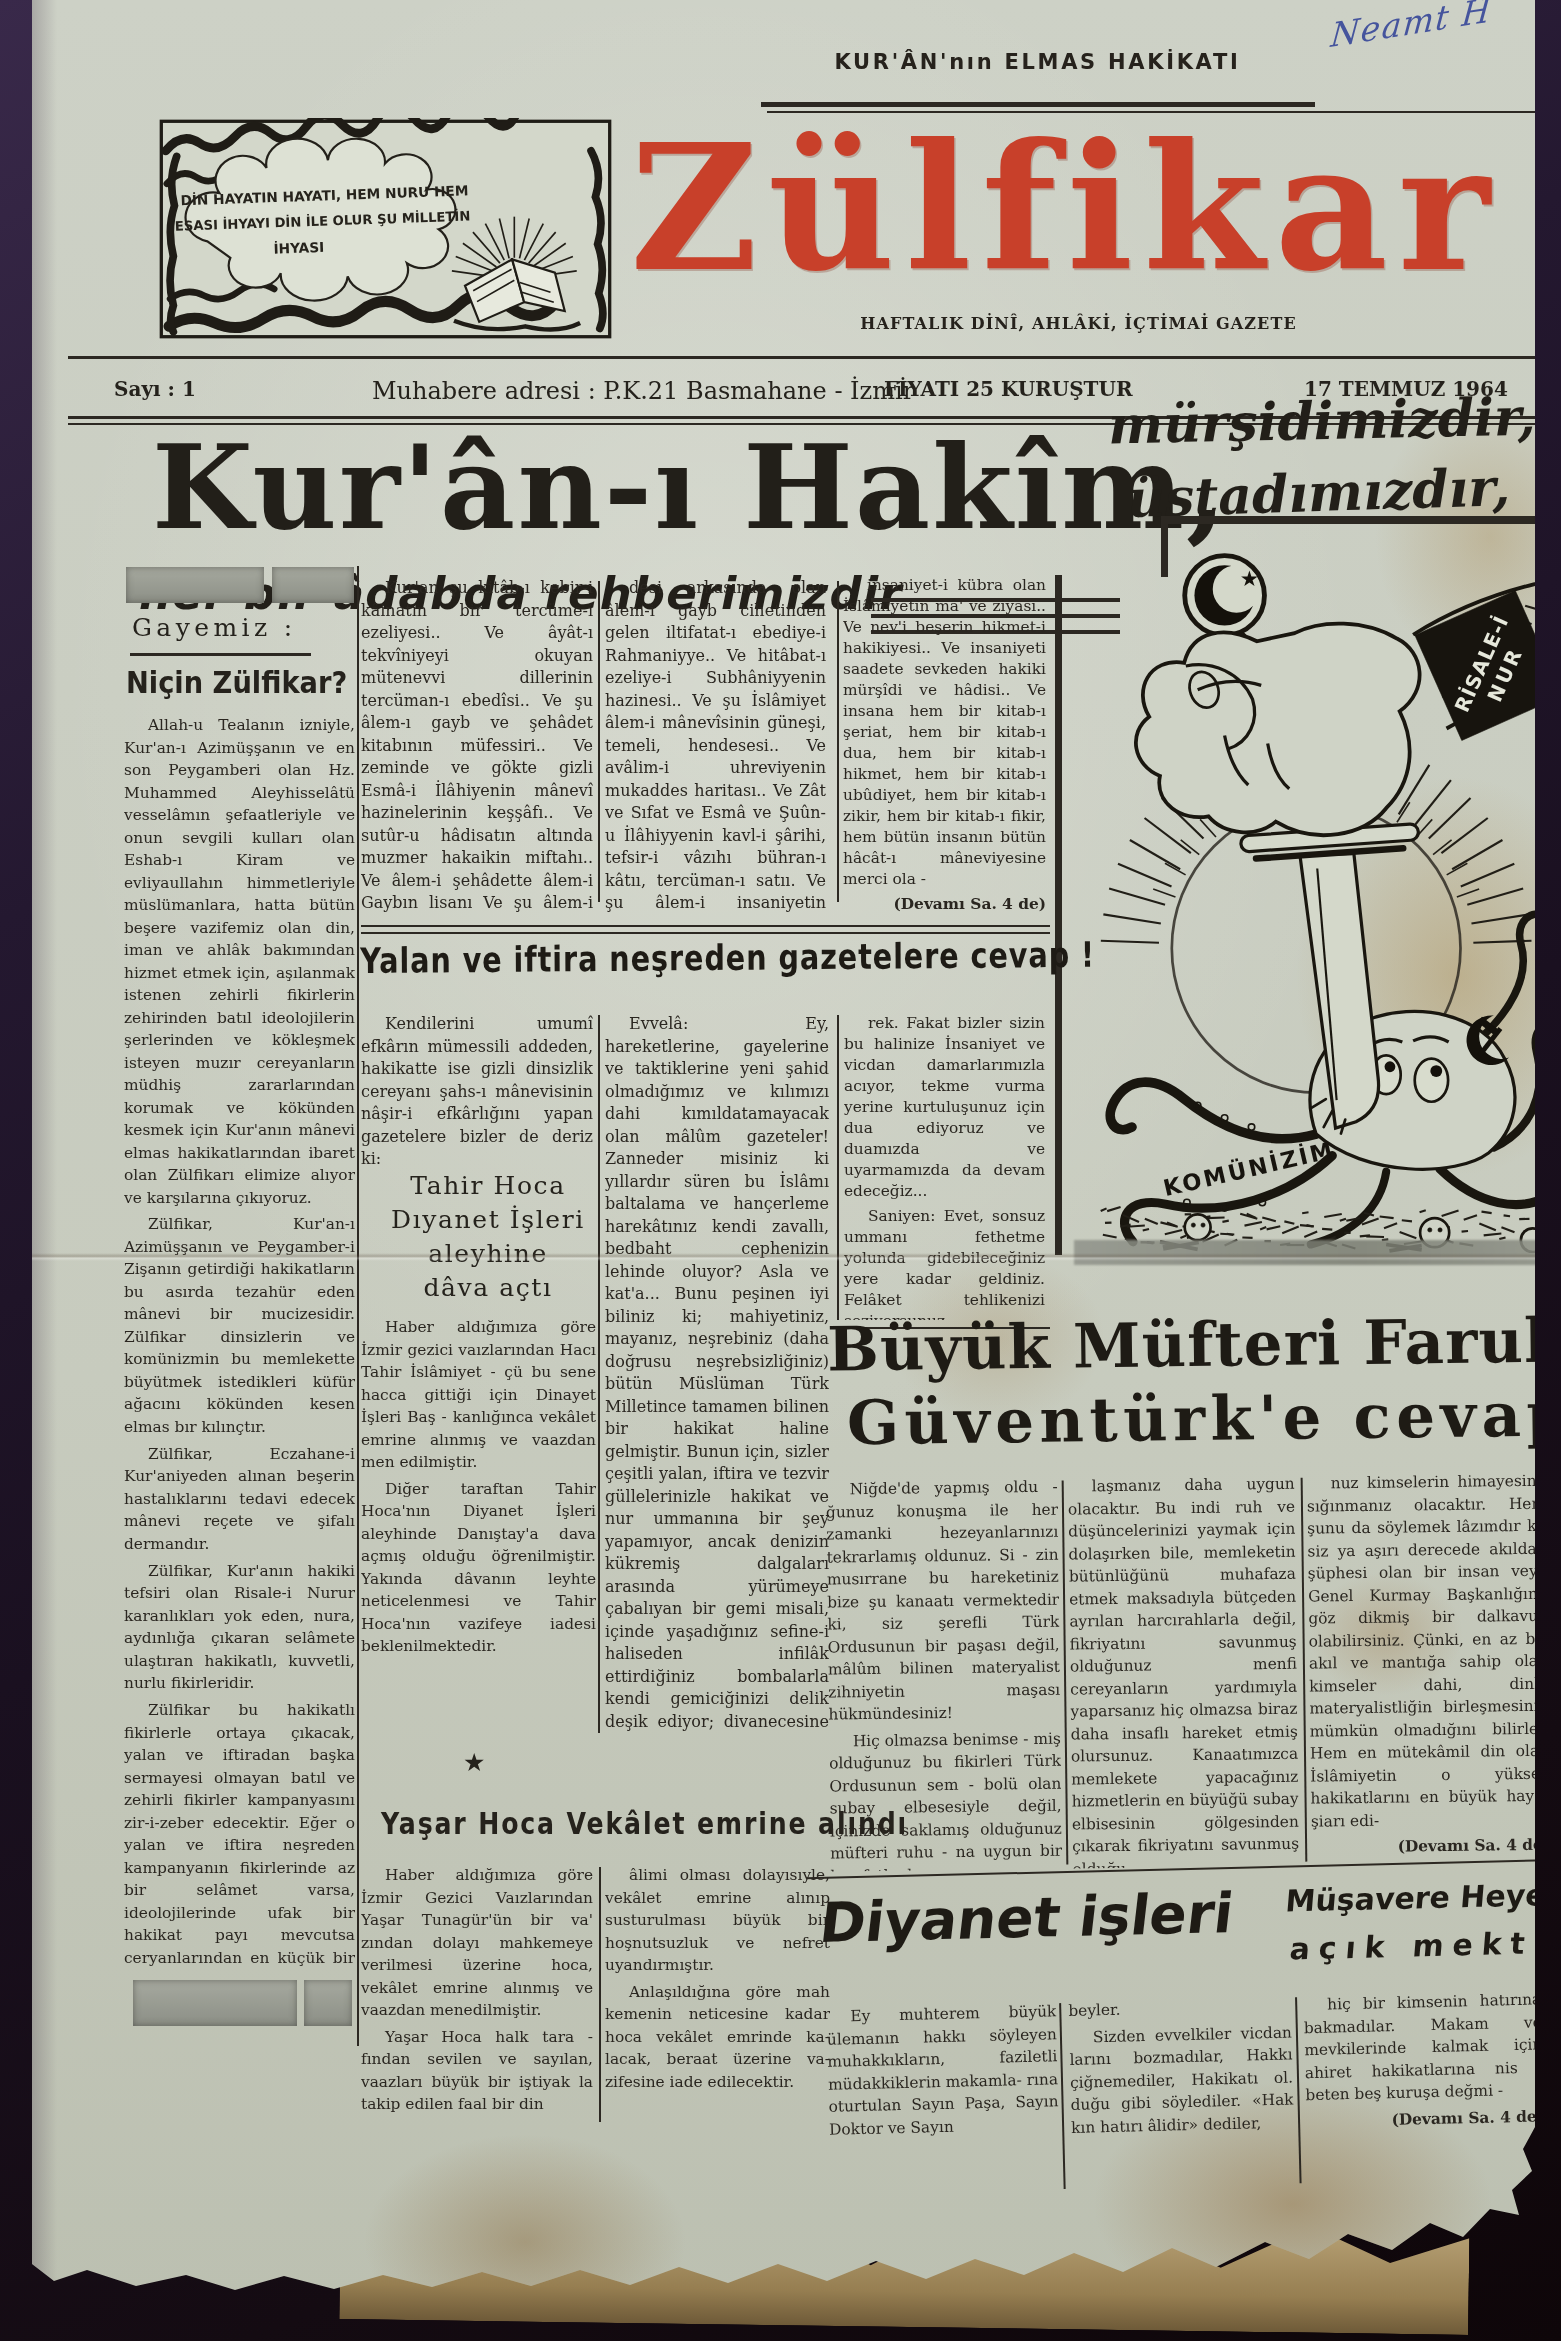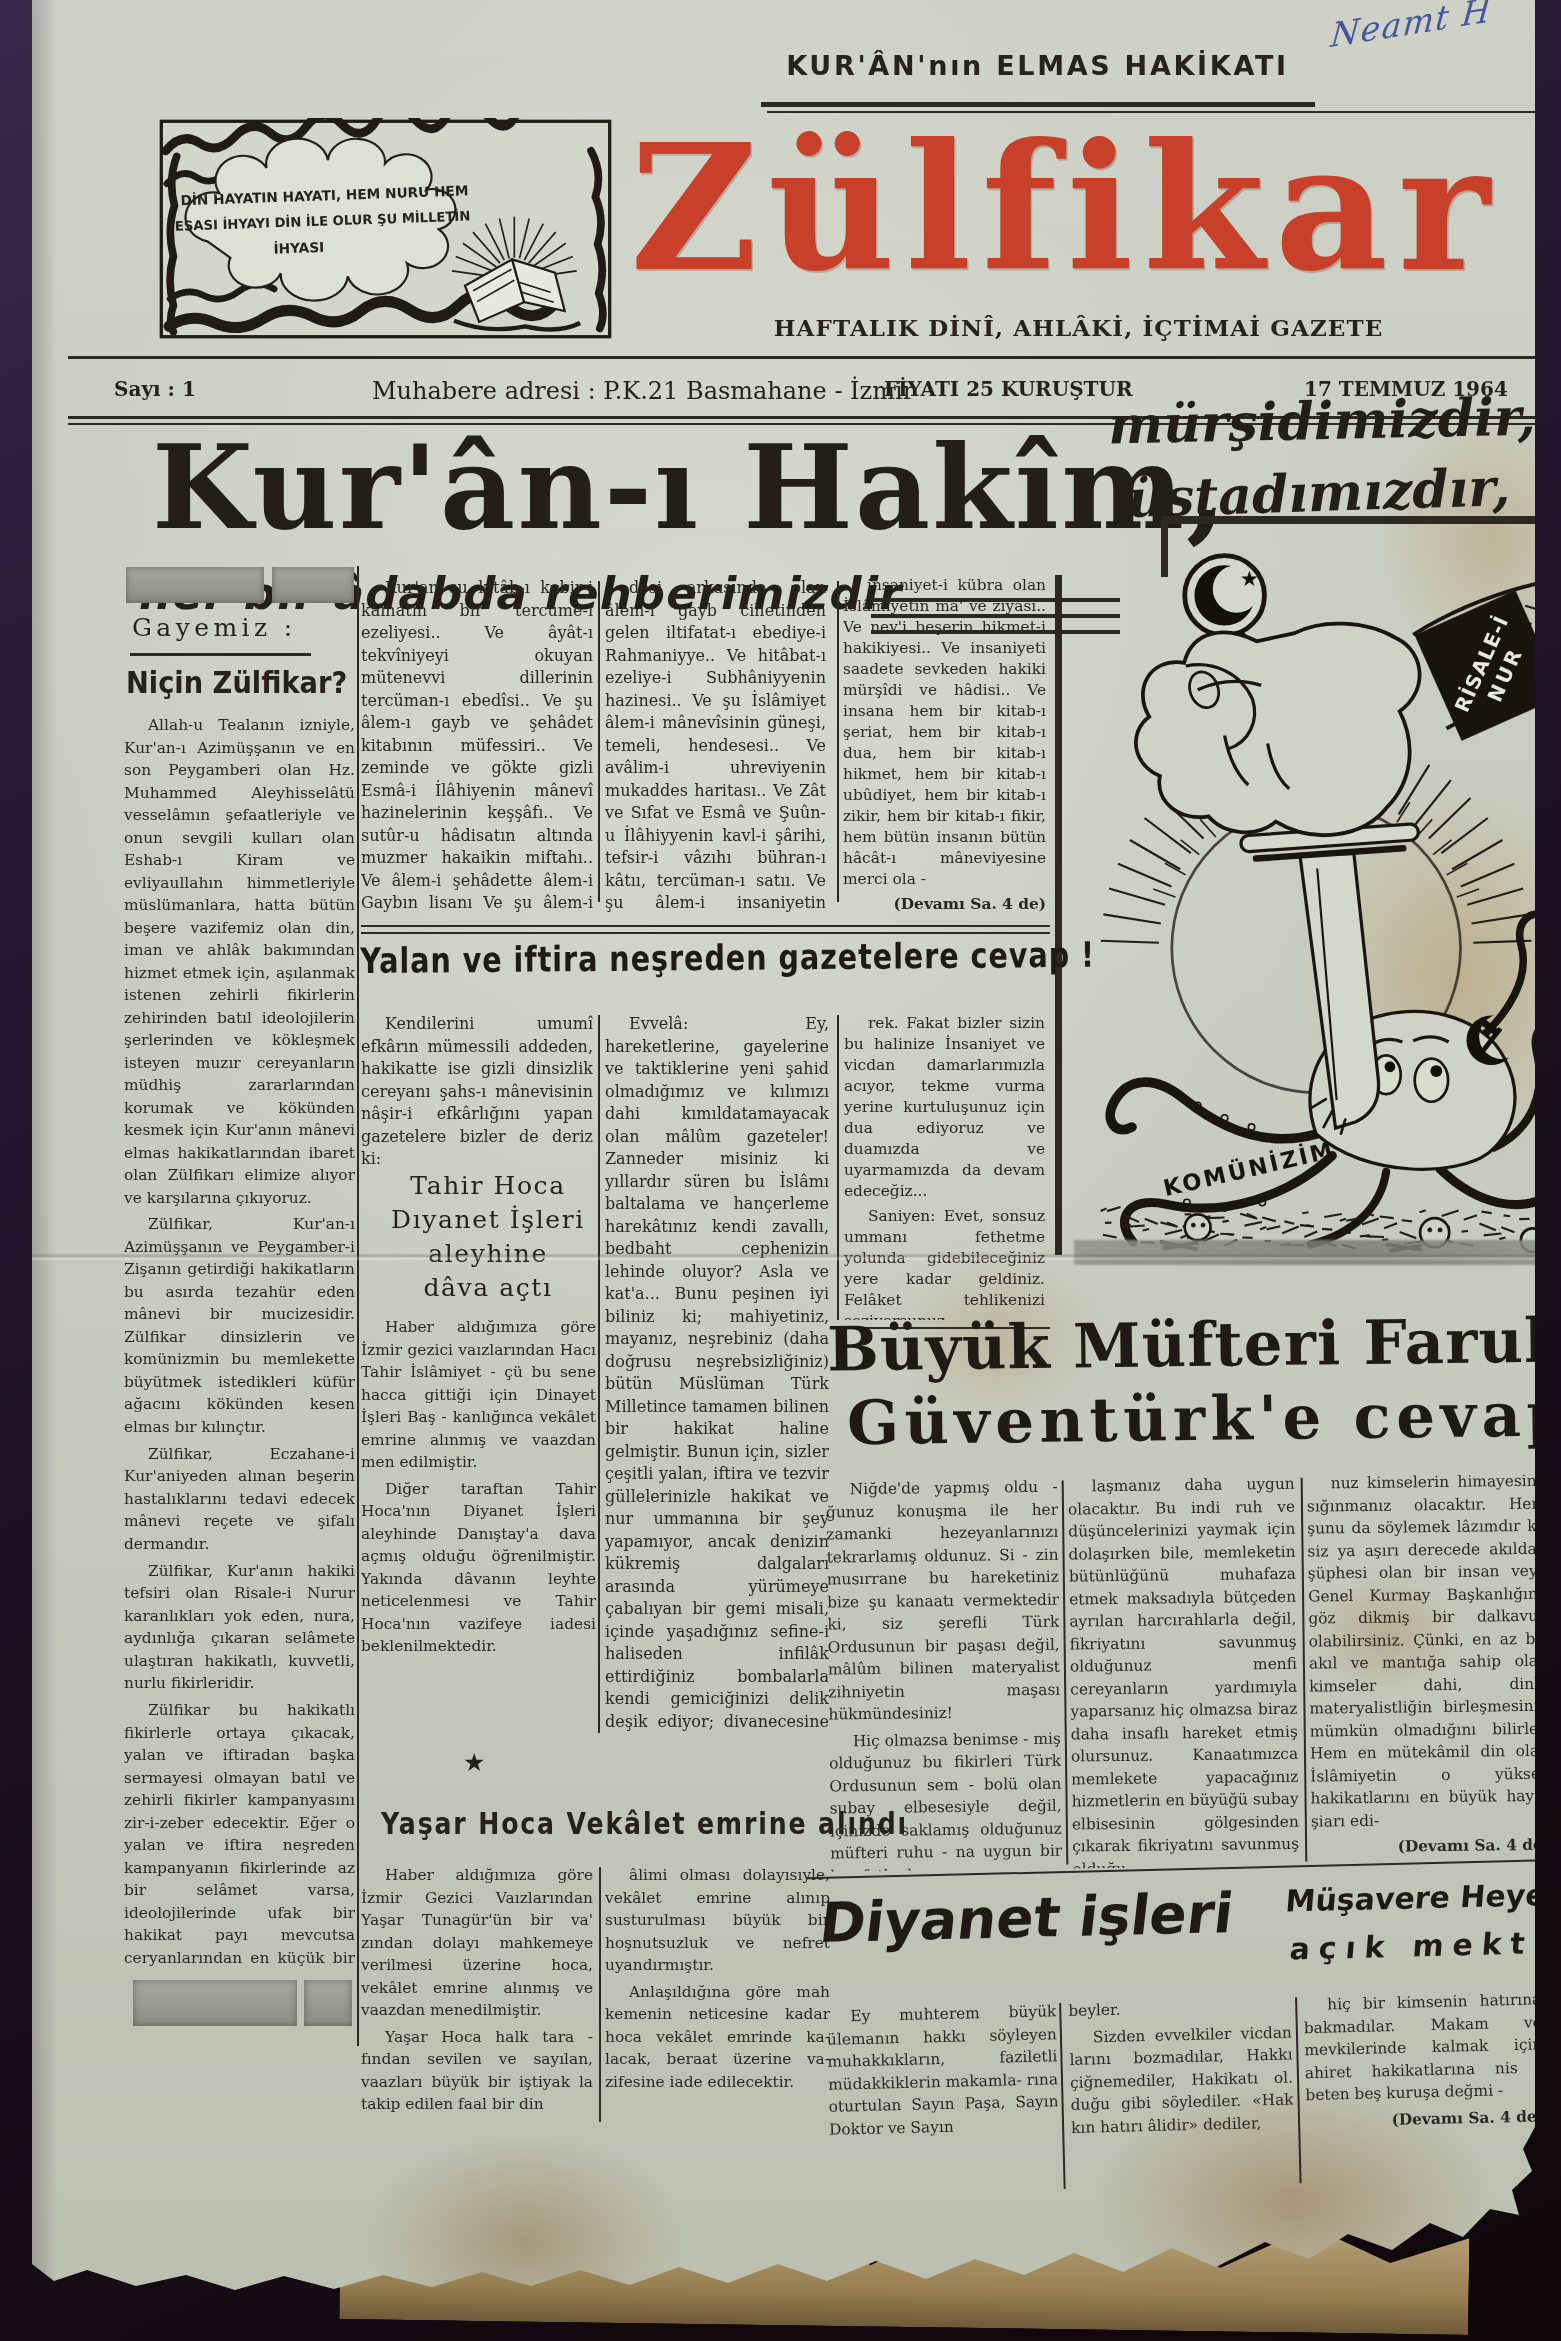--- a/index.html
+++ b/index.html
@@ -46,21 +46,21 @@
 <body>
 
 <div id="page">
 
   <div id="torn-strip"></div>
 
   <div id="paper">
 
     <div id="handwritten-note">Neamt H</div>
 
-    <div class="abs sans" style="left:619px;top:50px;width:773px;text-align:center;font-size:27px;font-weight:bold;letter-spacing:2.7px;color:#26221c;">KUR'ÂN'nın ELMAS HAKİKATI</div>
+    <div class="abs sans" style="left:619px;top:50px;width:773px;text-align:center;font-size:21px;font-weight:bold;letter-spacing:2.7px;color:#26221c;">KUR'ÂN'nın ELMAS HAKİKATI</div>
     <div class="hrule" style="left:729px;top:102px;width:554px;height:5px;"></div>
     <div class="hrule" style="left:735px;top:111px;width:792px;height:2.2px;"></div>
 
     <svg viewBox="0 0 830 405" style="position:absolute;left:126px;top:118px;width:455px;height:222px;">
       <rect x="6" y="6" width="818" height="393" fill="#d3d7ca" stroke="#1f1c16" stroke-width="6"></rect>
       <g stroke="#1f1c16" fill="none" stroke-linecap="round">
         <path d="M14,60 q30,-36 62,-14 t64,-12 t66,-6 t64,-12 t66,-4 t64,-10 t66,-2 t64,-10 t66,0 t62,-8 t60,4" stroke-width="16"></path>
         <path d="M16,120 q26,-30 54,-12 t56,-10 t58,-6" stroke-width="12"></path>
         <path d="M20,380 q40,-26 84,-6 t88,-8 t90,-4 t88,-10 t90,-2 t88,-8 t90,0 t88,-6" stroke-width="20"></path>
         <path d="M22,330 q30,-22 62,-6 t64,-8 t64,-4" stroke-width="12"></path>
@@ -91,21 +91,21 @@
       <g stroke="#1f1c16" stroke-width="4" fill="#e7e9dd">
         <path d="M560,306 L646,258 L668,336 L586,372 Z"></path>
         <path d="M646,258 L724,282 L742,352 L668,336 Z"></path>
         <path d="M575,315 L645,276 M582,335 L650,296 M660,300 L716,318 M664,318 L722,336" stroke-width="3" fill="none"></path>
         <path d="M540,370 q60,24 130,10 q60,14 100,-6" fill="none" stroke-width="8"></path>
       </g>
     </svg>
 
     <div id="masthead-title">Zülfikar</div>
 
-    <div class="abs" style="left:619px;top:314px;width:855px;text-align:center;font-size:23px;font-weight:bold;letter-spacing:1.1px;color:#26221c;">HAFTALIK  DİNÎ,   AHLÂKİ, İÇTİMAİ GAZETE</div>
+    <div class="abs" style="left:619px;top:314px;width:855px;text-align:center;font-size:16px;font-weight:bold;letter-spacing:1.1px;color:#26221c;">HAFTALIK  DİNÎ,   AHLÂKİ, İÇTİMAİ GAZETE</div>
 
     <div class="hrule" style="left:36px;top:356px;width:1494px;height:2.7px;"></div>
 
     <div class="abs ink" style="left:82px;top:377px;font-size:20px;font-weight:bold;">Sayı : 1</div>
     <div class="abs ink" style="left:340px;top:377px;font-size:24px;font-weight:normal;">Muhabere  adresi : P.K.21 Basmahane - İzmir</div>
     <div class="abs ink" style="left:852px;top:377px;font-size:20px;font-weight:bold;">FİYATI  25  KURUŞTUR</div>
     <div class="abs ink" style="left:1272px;top:377px;font-size:20px;font-weight:bold;">17 TEMMUZ 1964</div>
     <div class="hrule" style="left:36px;top:416px;width:1494px;height:3.3px;"></div>
     <div class="hrule" style="left:36px;top:423px;width:1494px;height:1.6px;"></div>
 

